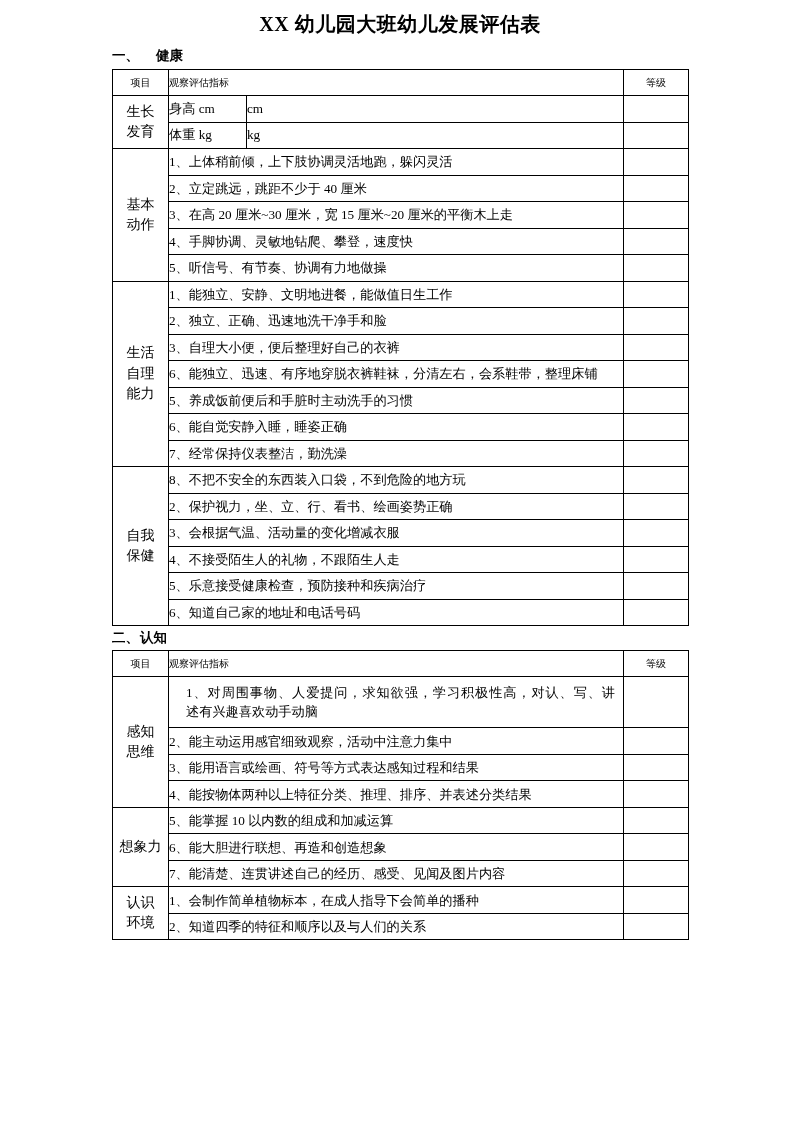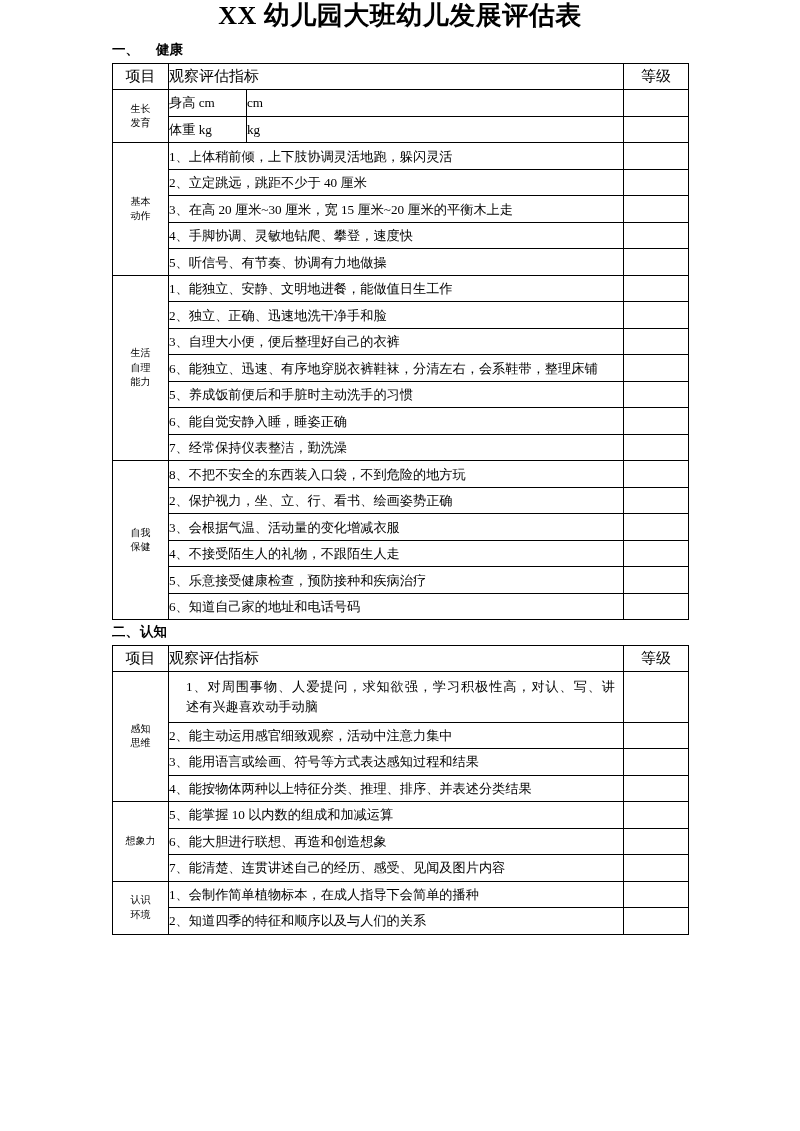--- a/index.html
+++ b/index.html
@@ -19,24 +19,24 @@
     width: 800px;
     height: 1131px;
     box-sizing: border-box;
     padding: 0 112px;
     position: relative;
   }
 
   
   .doc-title {
     text-align: center;
-    font-size: 26px;
+    font-size: 20px;
     font-weight: bold;
     letter-spacing: 0.5px;
-    margin: 0;
+    margin: 12px;
     line-height: 1.2;
   }
 
   
   .meta-row {
     margin-top: 34px;
     font-size: 13.5px;
     white-space: nowrap;
     line-height: 1.3;
   }
@@ -69,33 +69,33 @@
     padding: 0;
     vertical-align: middle;
     font-weight: normal;
   }
   col.c-label  { width: 56px; }
   col.c-body   { width: 455px; }
   col.c-grade  { width: 65px; }
 
   .hdr-cell {
     height: 25px;
-    font-size: 15px;
+    font-size: 10px;
     padding-left: 7px;
   }
   .hdr-center {
     text-align: center;
     padding-left: 0;
   }
 
   
   .cat {
     text-align: center;
     line-height: 1.45;
-    font-size: 10px;
+    font-size: 14px;
     padding: 2px 2px;
   }
 
   
   .ind {
     height: 25.5px;
     padding: 1px 4px 1px 7px;
     line-height: 1.45;
   }
   .ind.two-line {

